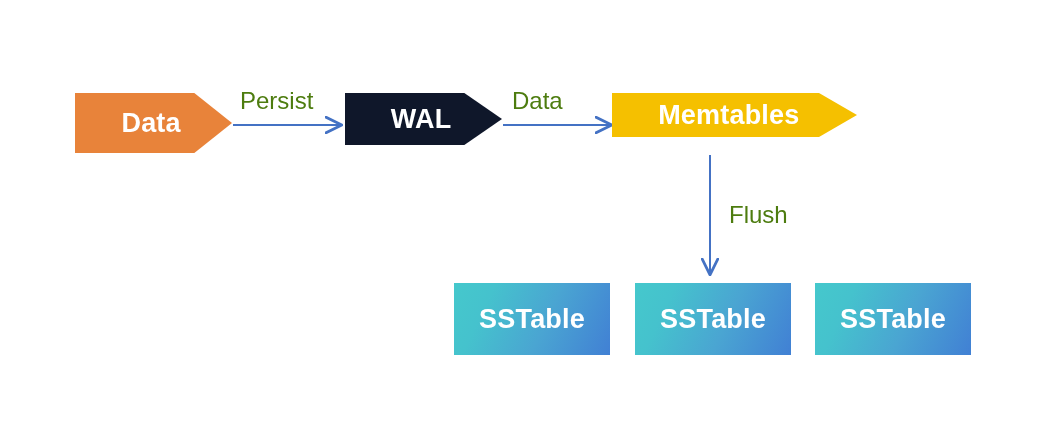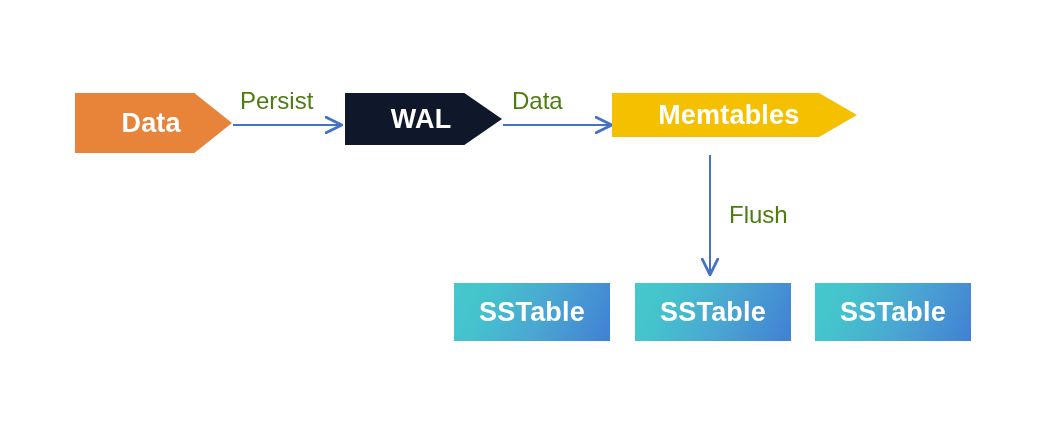--- a/index.html
+++ b/index.html
@@ -64,21 +64,21 @@
     left: 612px;
     top: 93px;
     width: 245px;
     height: 44px;
     background: #f5c000;
   }
   .sstable {
     position: absolute;
     top: 283px;
     width: 156px;
-    height: 58px;
+    height: 72px;
     background: linear-gradient(115deg, #45c8cc 0%, #45c2cd 22%, #4aa5d2 58%, #4180d4 100%);
   }
   #sstable-1 { left: 454px; }
   #sstable-2 { left: 635px; }
   #sstable-3 { left: 815px; }
 
   .edge-label {
     position: absolute;
     color: #4d7c0f;
     font-family: "Liberation Sans", sans-serif;

